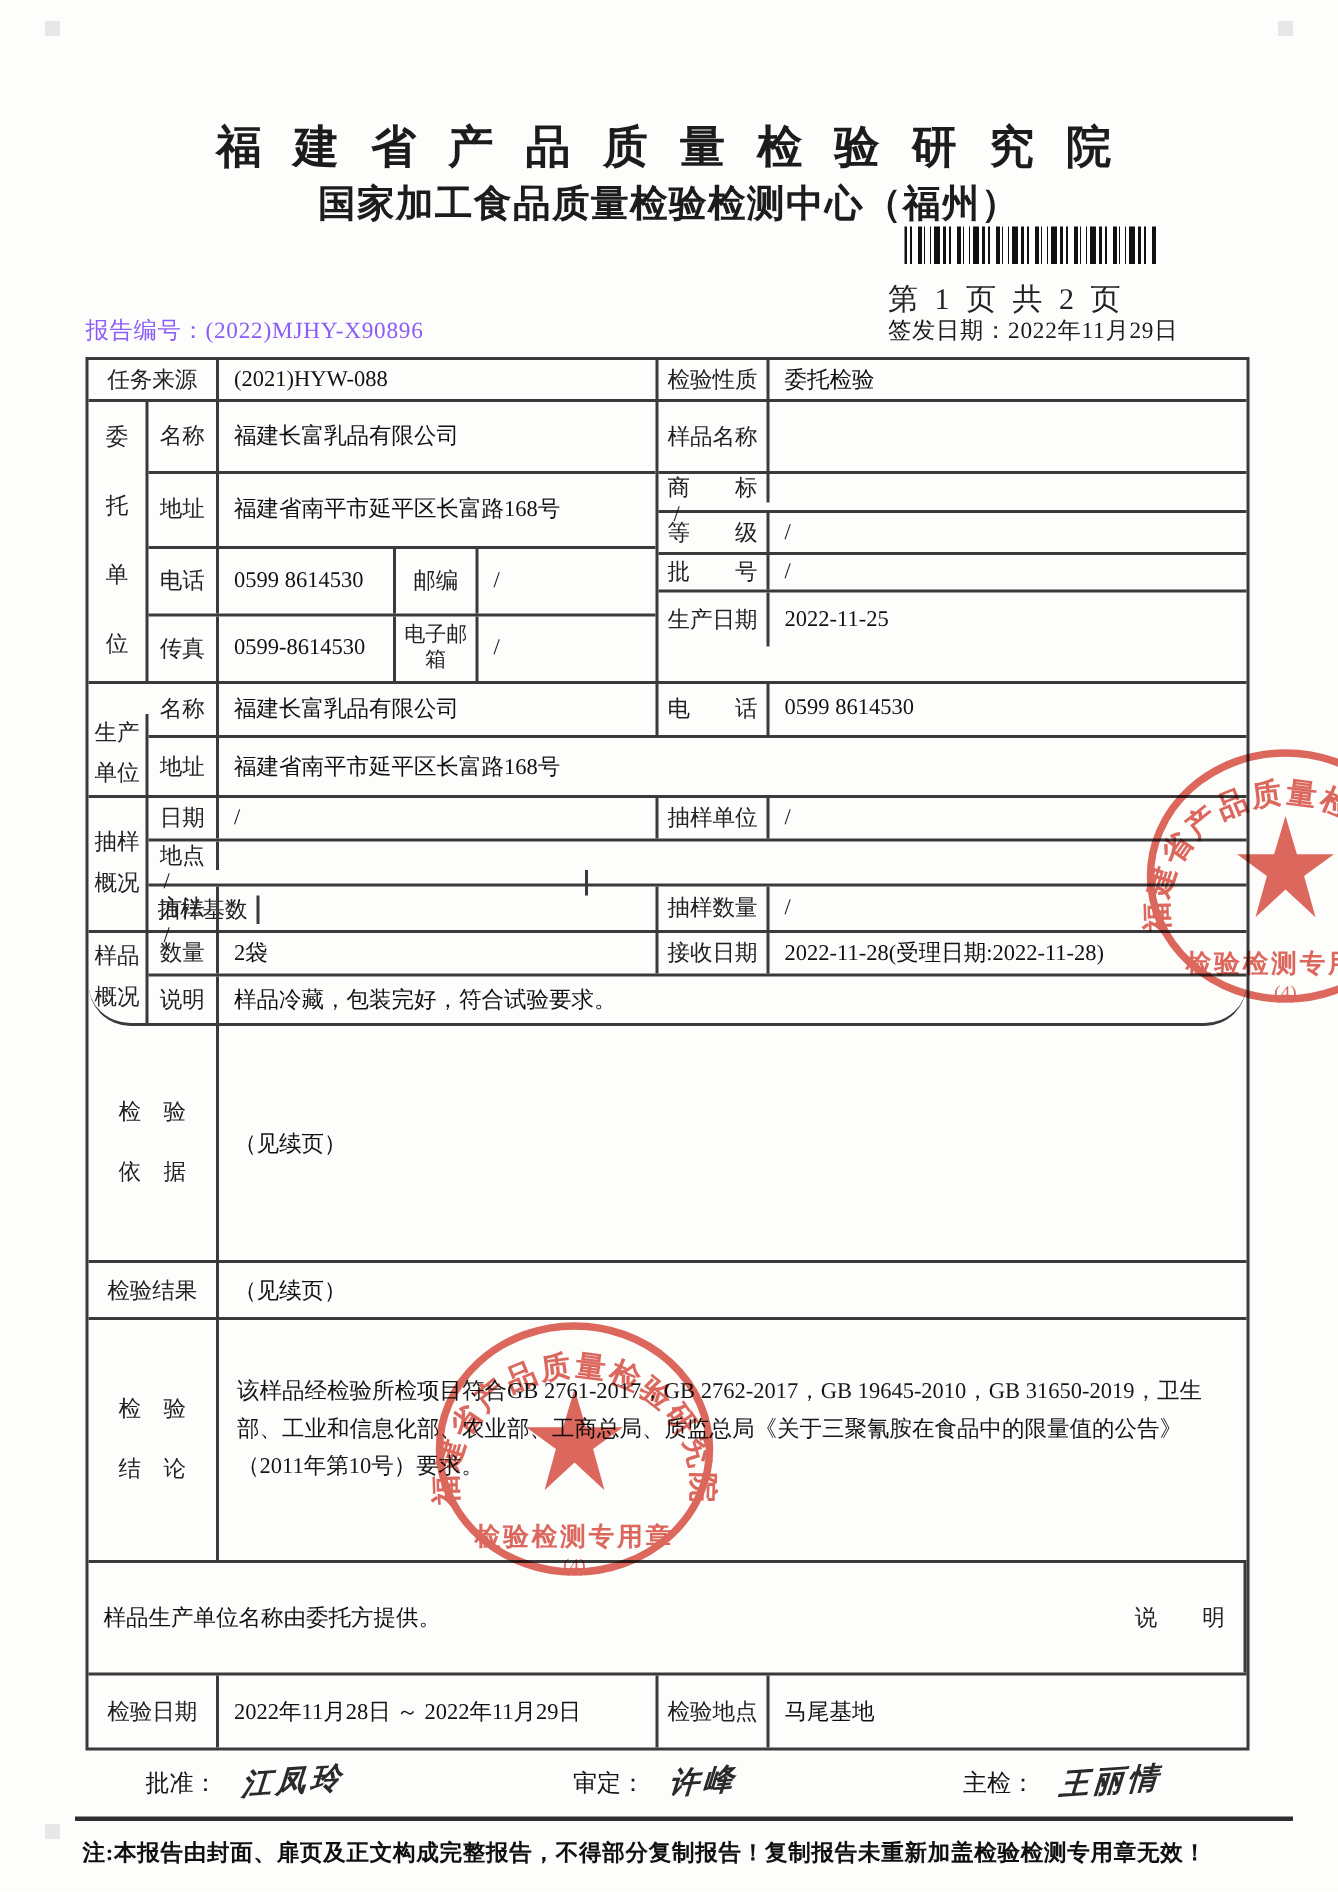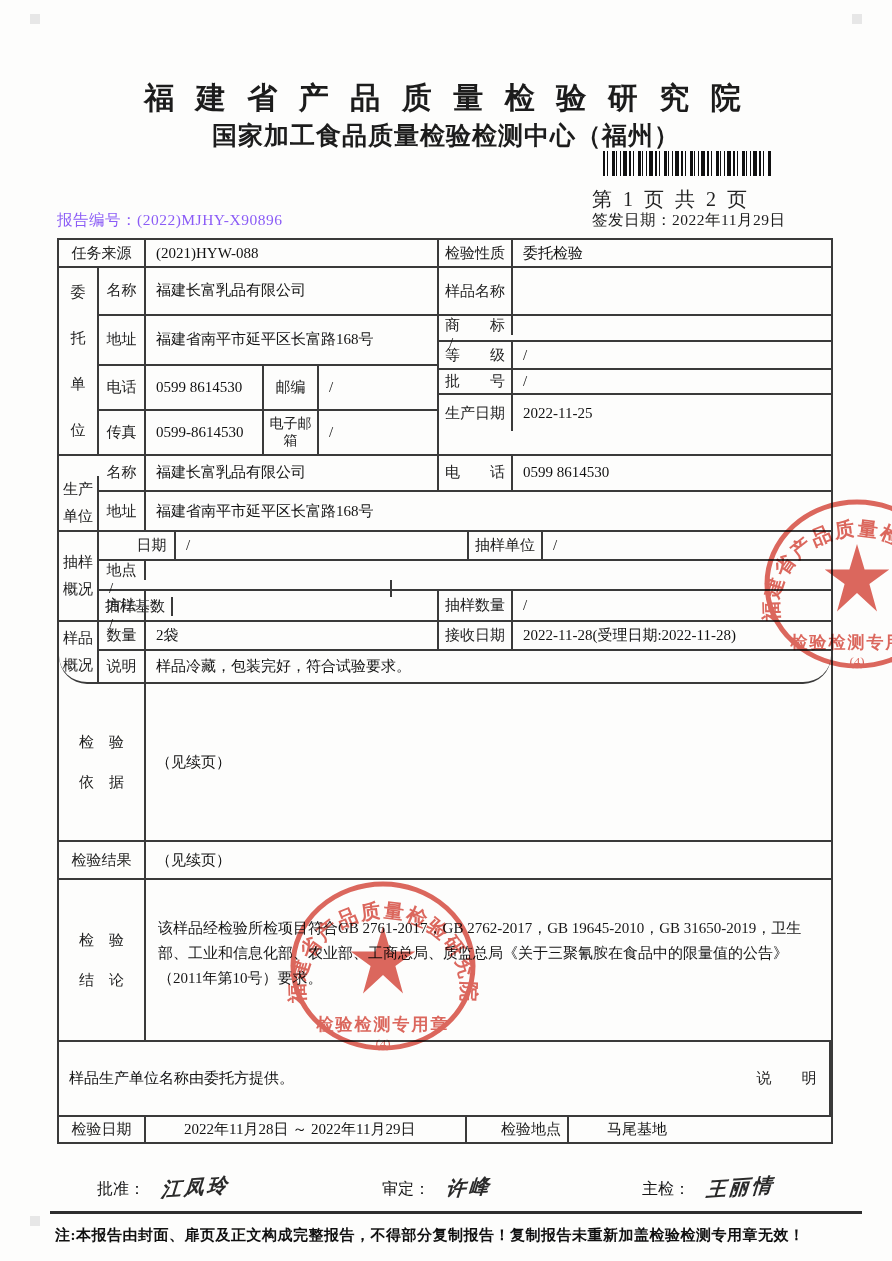--- a/index.html
+++ b/index.html
@@ -170,21 +170,21 @@
           <div class="c val fx last">福建省南平市延平区长富路168号</div>
         </div>
       </div>
     </div>
 
     <div class="band" style="height:90px;">
       <div class="c lab wA">
         <div class="vlabel stack2" style="width:34px;margin:0 auto;">抽样概况</div>
       </div>
       <div class="col fx">
-        <div class="subrow" style="height:30px;padding-left:30px;">
+        <div class="subrow" style="height:30px;">
           <div class="c lab wB">日期</div>
           <div class="c val wV1">/</div>
           <div class="c lab wRL">抽样单位</div>
           <div class="c val fx last">/</div>
         </div>
         <div class="subrow" style="height:30px;flex-direction:column;">
           <div class="c lab wB">地点</div>
           <div class="c val wV1">/</div>
           <div class="c lab wRL">抽样基数</div>
           <div class="c val fx last">/</div>
@@ -239,21 +239,21 @@
         </div>
       </div>
       <div class="c fx last concl">该样品经检验所检项目符合GB 2761-2017，GB 2762-2017，GB 19645-2010，GB 31650-2019，卫生部、工业和信息化部、农业部、工商总局、质监总局《关于三聚氰胺在食品中的限量值的公告》（2011年第10号）要求。</div>
     </div>
 
     <div class="band" style="height:75px;">
       <div class="c val fx last">样品生产单位名称由委托方提供。</div>
       <div class="c lab wAB">说　　明</div>
     </div>
 
-    <div class="band" style="height:25px;gap:28px;">
+    <div class="band" style="height:48px;">
       <div class="c lab wAB">检验日期</div>
       <div class="c val wV1">2022年11月28日 ～ 2022年11月29日</div>
       <div class="c lab wRL">检验地点</div>
       <div class="c val fx last">马尾基地</div>
     </div>
   </div>
 
   <div class="sigrow">
     <div class="siggroup" style="left:40px;top:6px;">
       <span>批准：</span>

